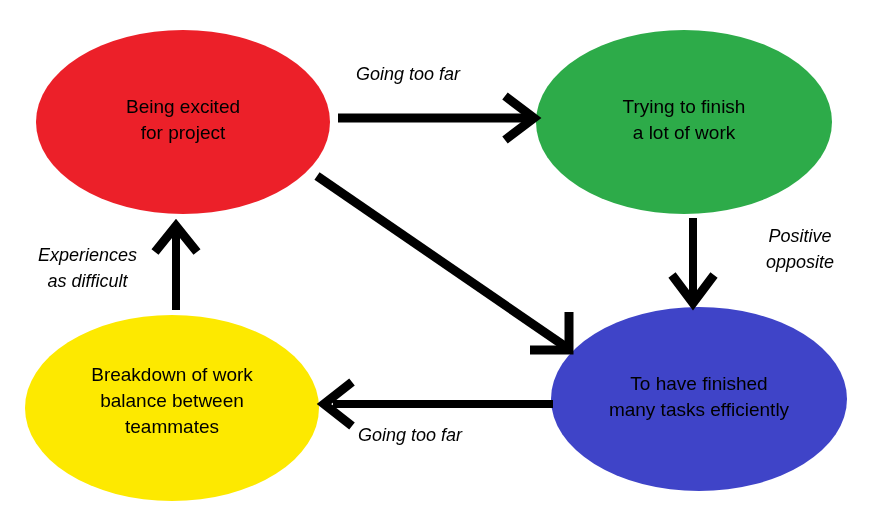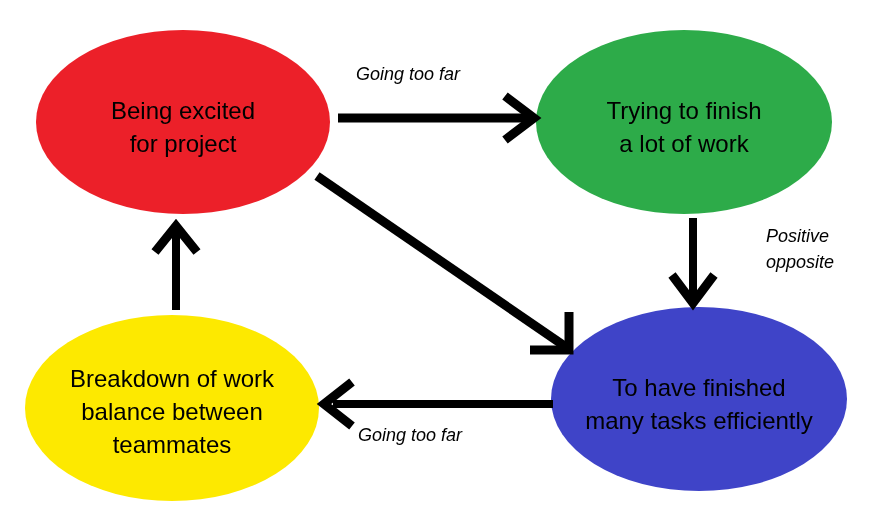--- a/index.html
+++ b/index.html
@@ -22,33 +22,34 @@
     left: 0;
     top: 0;
     width: 870px;
     height: 525px;
   }
   .node-label {
     position: absolute;
     text-align: center;
     color: #000000;
     font-family: "Liberation Sans", sans-serif;
-    font-size: 24px;
+    font-size: 19px;
     line-height: 1.38;
     white-space: pre-line;
     pointer-events: none;
   }
   .edge-label {
     position: absolute;
     color: #000000;
     font-family: "Liberation Sans", sans-serif;
     font-style: italic;
     font-size: 18px;
     line-height: 1.42;
     white-space: pre-line;
+    text-align: center;
   }
   .lbl-going-top   { left: 356px; top: 62px;  }
   .lbl-positive    { left: 766px; top: 224px; }
   .lbl-experiences { left: 38px;  top: 243px; }
   .lbl-good        { left: 348px; top: 252px; }
   .lbl-going-bot   { left: 358px; top: 423px; }
 </style>
 </head>
 <body>
 
@@ -104,14 +105,16 @@
 teammates</div>
 
   <div class="edge-label lbl-going-top">Going too far</div>
 
   <div class="edge-label lbl-positive">Positive
 opposite</div>
 
 
   <div class="edge-label lbl-going-bot">Going too far</div>
 
+  <div class="edge-label lbl-experiences">Experiences
+as difficult</div>
 
 </div>
 
 </body></html>

